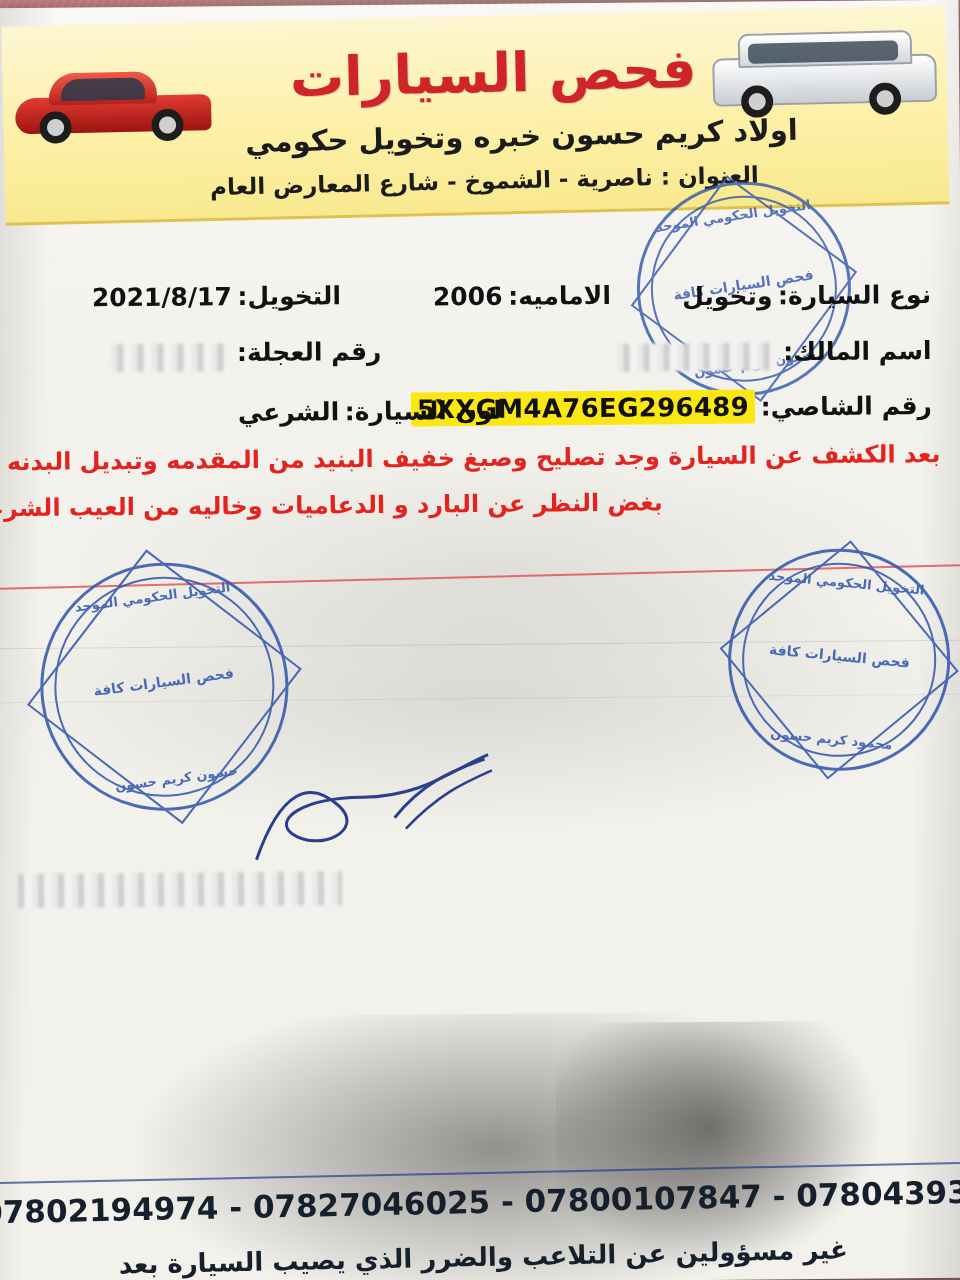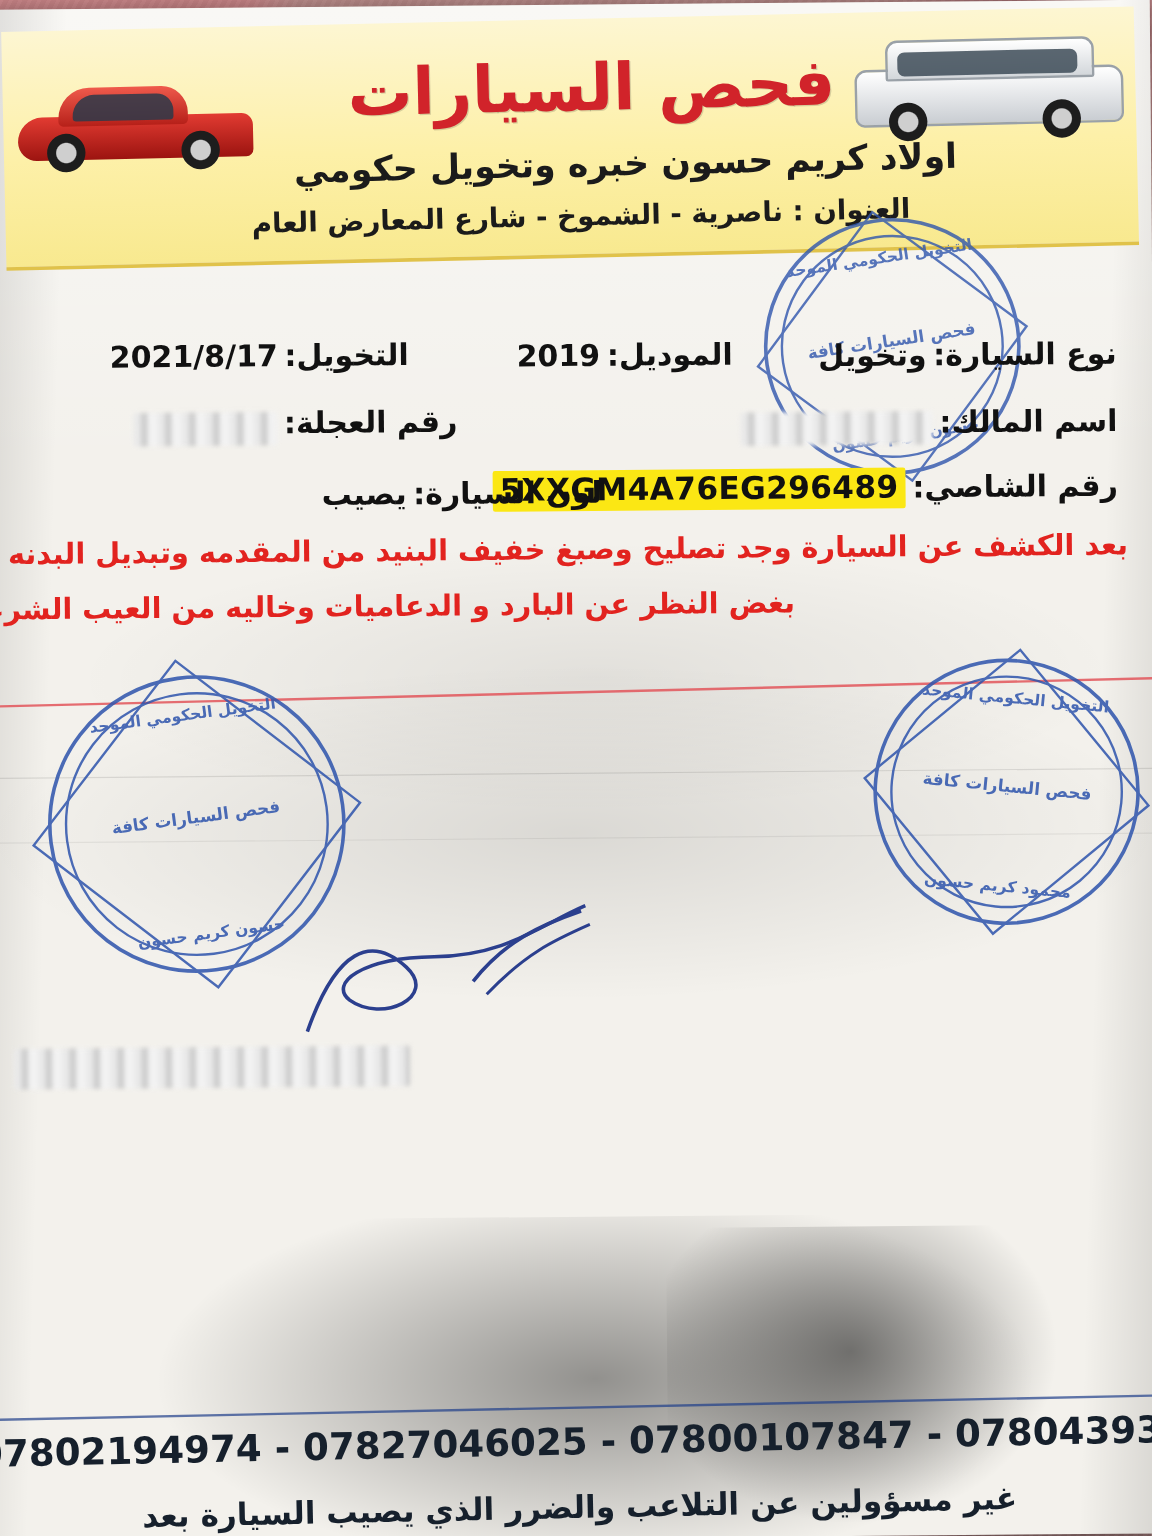--- a/index.html
+++ b/index.html
@@ -238,22 +238,22 @@
     <div class="txt-mid">فحص السيارات كافة</div>
     <div class="txt-bot">حسون كريم حسون</div>
   </div>
 
   <div class="row" style="right:30px;top:280px;">
     <span class="lbl">نوع السيارة:</span>
     <span class="val">وتخويل</span>
   </div>
 
   <div class="row" style="right:350px;top:278px;">
-    <span class="lbl">الموديل:</span>
-    <span class="val">2019</span>
+    <span class="lbl">الاماميه:</span>
+    <span class="val">2006</span>
   </div>
 
   <div class="row" style="right:620px;top:276px;">
     <span class="lbl">التخويل:</span>
     <span class="val">2021/8/17</span>
   </div>
 
   <div class="row" style="right:30px;top:336px;">
     <span class="lbl">اسم المالك:</span>
     <span class="redact" style="width:160px"></span>
@@ -264,21 +264,21 @@
     <span class="redact" style="width:120px"></span>
   </div>
 
   <div class="row" style="right:30px;top:390px;">
     <span class="lbl">رقم الشاصي:</span>
     <span class="hl-yellow">5XXGM4A76EG296489</span>
   </div>
 
   <div class="row" style="right:460px;top:392px;">
     <span class="lbl">لون السيارة:</span>
-    <span class="val">يصيب</span>
+    <span class="val">الشرعي</span>
   </div>
 
   <div class="note" style="right:22px;top:440px;">بعد الكشف عن السيارة وجد تصليح وصبغ خفيف البنيد من المقدمه وتبديل البدنه الاماميه</div>
   <div class="note" style="right:300px;top:486px;">بغض النظر عن البارد و الدعاميات وخاليه من العيب الشرعي</div>
 
   <div class="redline" style="top:572px"></div>
 
   <div class="stamp s2">
     <div class="ring"></div>
       <div class="ring2"></div>

